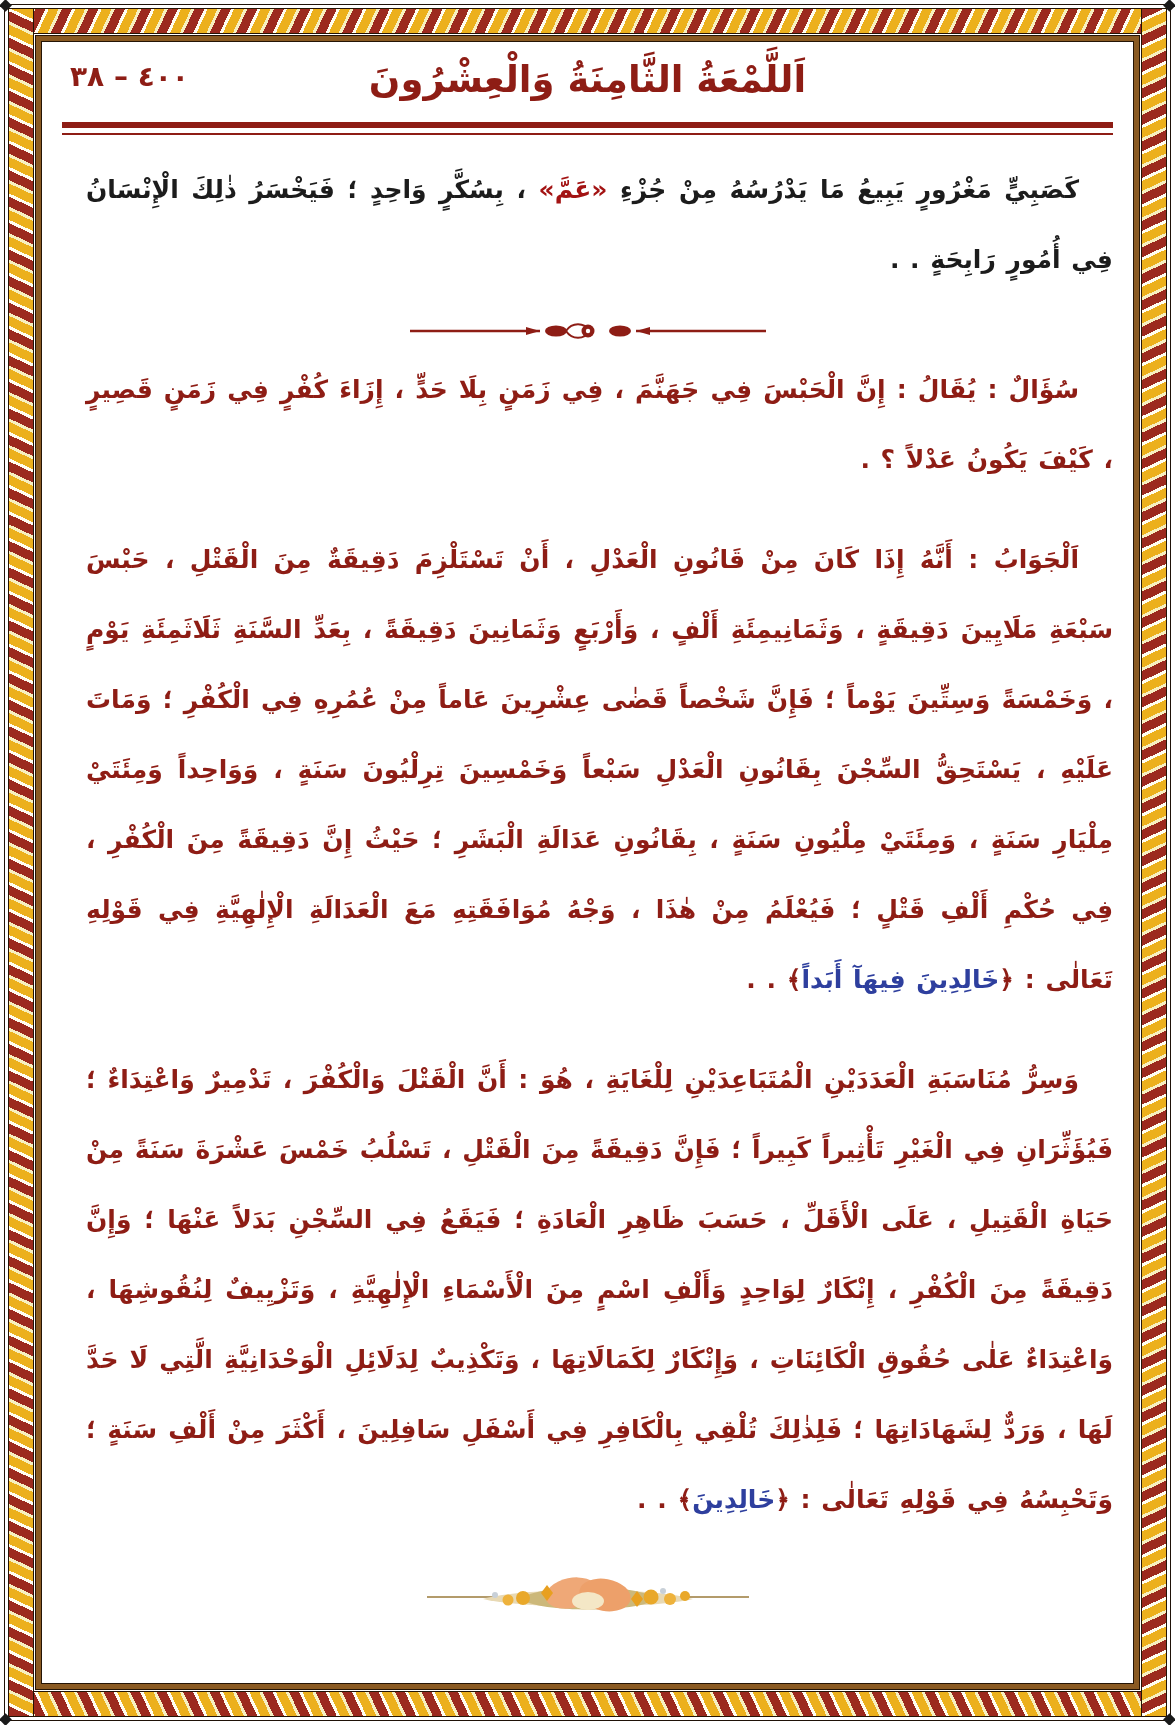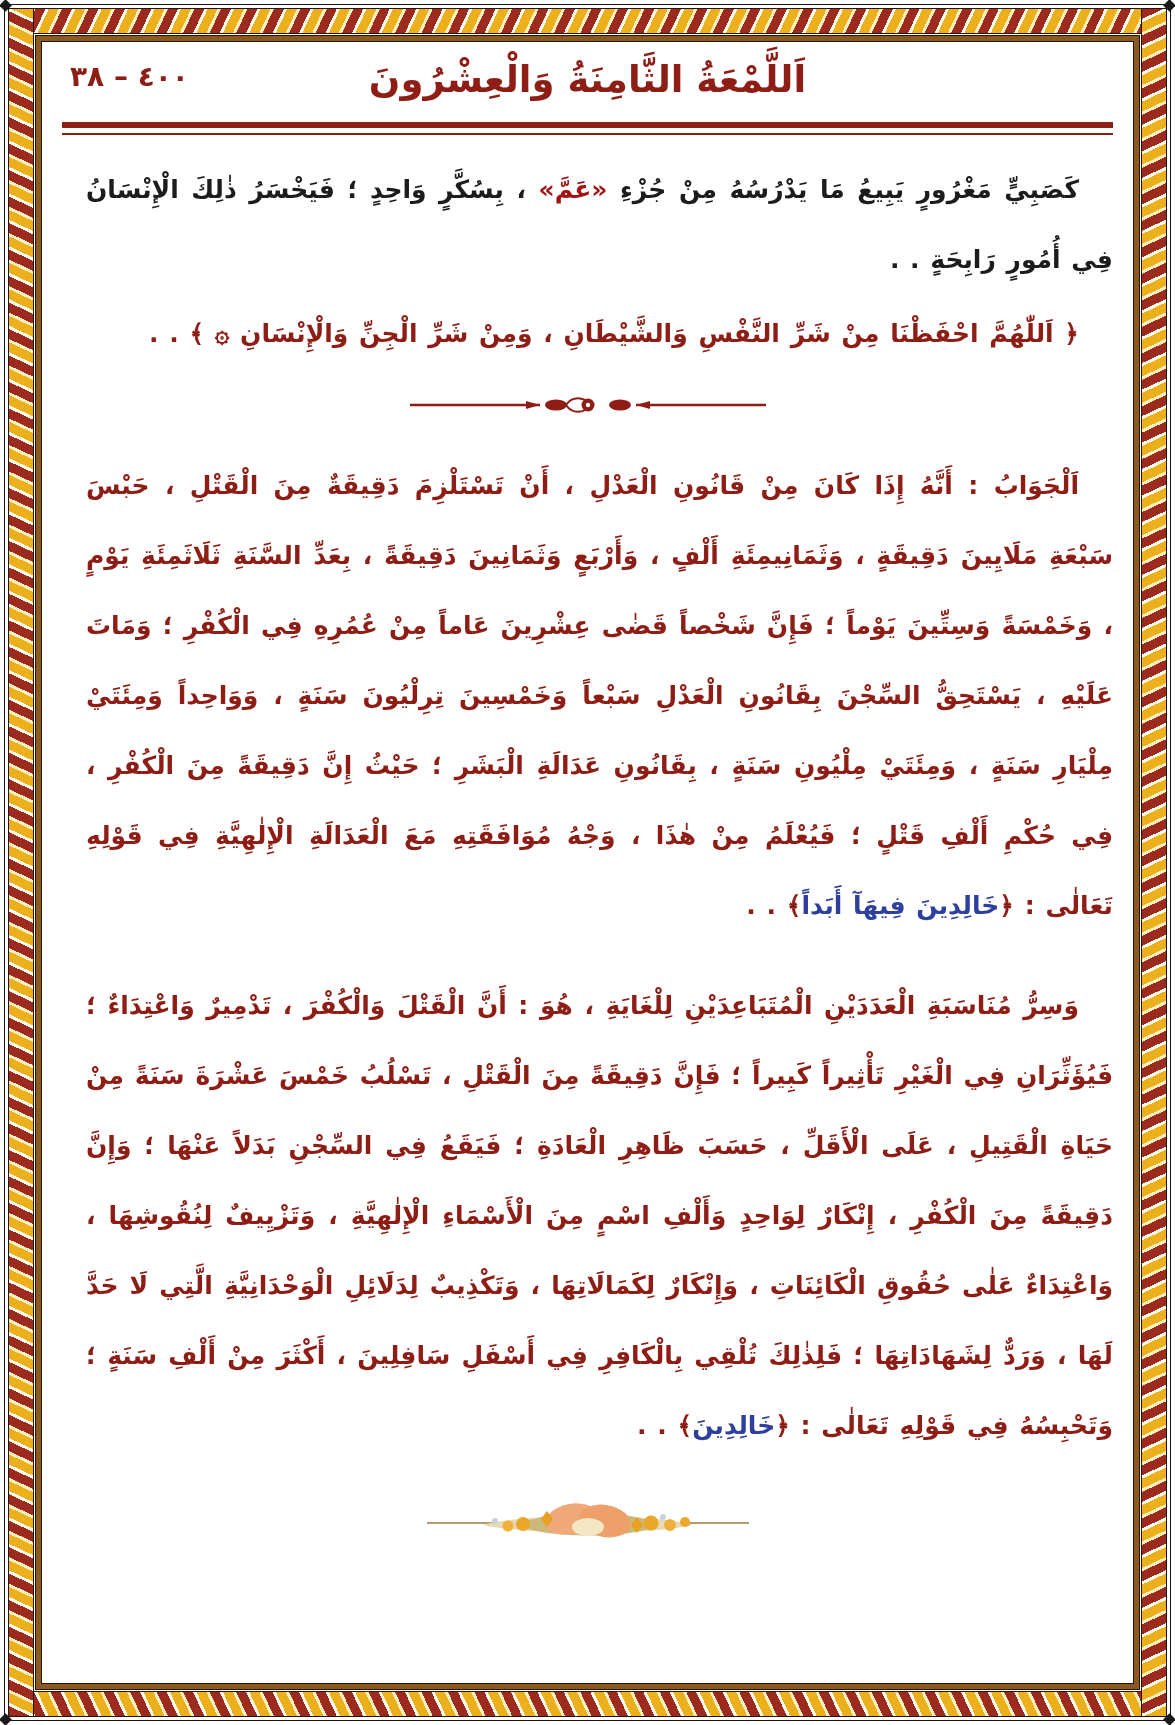--- a/index.html
+++ b/index.html
@@ -82,38 +82,38 @@
   <div class="content">
 
     <div class="header-row">
       <span class="page-ref">٣٨ – ٤٠٠</span>
       <span class="page-title">اَللَّمْعَةُ الثَّامِنَةُ وَالْعِشْرُونَ</span>
     </div>
     <div class="double-rule"></div>
 
     <p class="para para-black p1"><span>كَصَبِيٍّ مَغْرُورٍ يَبِيعُ مَا يَدْرُسُهُ مِنْ جُزْءِ </span><span class="hl-red">«عَمَّ»</span><span> ، بِسُكَّرٍ وَاحِدٍ ؛ فَيَخْسَرُ ذٰلِكَ الْإِنْسَانُ فِي أُمُورٍ رَابِحَةٍ . .</span></p>
 
-    <p class="para prayer">﴿ اَللّٰهُمَّ احْفَظْنَا مِنْ شَرِّ النَّفْسِ وَالشَّيْطَانِ ، وَمِنْ شَرِّ الْجِنِّ وَالْإِنْسَانِ ۞ ﴾ . .</p>
 
     <div class="divider-wrap">
       <svg width="360" height="24" viewBox="0 0 360 24" aria-hidden="true">
         <g fill="#8e1d15" stroke="#8e1d15">
           <path d="M2 12 H132" stroke-width="2.5"></path>
           <path d="M228 12 H358" stroke-width="2.5"></path>
           <path d="M132 12 l-14 -4 l0 8 z" stroke="none"></path>
           <path d="M228 12 l14 -4 l0 8 z" stroke="none"></path>
           <ellipse cx="148" cy="12" rx="11" ry="5.5" stroke="none"></ellipse>
           <ellipse cx="212" cy="12" rx="11" ry="5.5" stroke="none"></ellipse>
           <path d="M158 12 c6 -9 18 -9 24 0 c-6 9 -18 9 -24 0 z" fill="none" stroke-width="2"></path>
           <circle cx="180" cy="12" r="6.5" stroke="none"></circle>
           <circle cx="180" cy="12" r="2.2" fill="#ffffff" stroke="none"></circle>
         </g>
       </svg>
     </div>
 
+    <p class="para question">سُؤَالٌ : يُقَالُ : إِنَّ الْحَبْسَ فِي جَهَنَّمَ ، فِي زَمَنٍ بِلَا حَدٍّ ، إِزَاءَ كُفْرٍ فِي زَمَنٍ قَصِيرٍ ، كَيْفَ يَكُونُ عَدْلاً ؟ .</p>
 
     <p class="para answer"><span>اَلْجَوَابُ : أَنَّهُ إِذَا كَانَ مِنْ قَانُونِ الْعَدْلِ ، أَنْ تَسْتَلْزِمَ دَقِيقَةٌ مِنَ الْقَتْلِ ، حَبْسَ سَبْعَةِ مَلَايِينَ دَقِيقَةٍ ، وَثَمَانِيمِئَةِ أَلْفٍ ، وَأَرْبَعٍ وَثَمَانِينَ دَقِيقَةً ، بِعَدِّ السَّنَةِ ثَلَاثَمِئَةِ يَوْمٍ ، وَخَمْسَةً وَسِتِّينَ يَوْماً ؛ فَإِنَّ شَخْصاً قَضٰى عِشْرِينَ عَاماً مِنْ عُمُرِهِ فِي الْكُفْرِ ؛ وَمَاتَ عَلَيْهِ ، يَسْتَحِقُّ السِّجْنَ بِقَانُونِ الْعَدْلِ سَبْعاً وَخَمْسِينَ تِرِلْيُونَ سَنَةٍ ، وَوَاحِداً وَمِئَتَيْ مِلْيَارِ سَنَةٍ ، وَمِئَتَيْ مِلْيُونِ سَنَةٍ ، بِقَانُونِ عَدَالَةِ الْبَشَرِ ؛ حَيْثُ إِنَّ دَقِيقَةً مِنَ الْكُفْرِ ، فِي حُكْمِ أَلْفِ قَتْلٍ ؛ فَيُعْلَمُ مِنْ هٰذَا ، وَجْهُ مُوَافَقَتِهِ مَعَ الْعَدَالَةِ الْإِلٰهِيَّةِ فِي قَوْلِهِ تَعَالٰى : </span><span class="bracket">﴿</span><span class="quran">خَالِدِينَ فِيهَآ أَبَداً</span><span class="bracket">﴾</span><span> . .</span></p>
 
     <p class="para p3"><span>وَسِرُّ مُنَاسَبَةِ الْعَدَدَيْنِ الْمُتَبَاعِدَيْنِ لِلْغَايَةِ ، هُوَ : أَنَّ الْقَتْلَ وَالْكُفْرَ ، تَدْمِيرٌ وَاعْتِدَاءٌ ؛ فَيُؤَثِّرَانِ فِي الْغَيْرِ تَأْثِيراً كَبِيراً ؛ فَإِنَّ دَقِيقَةً مِنَ الْقَتْلِ ، تَسْلُبُ خَمْسَ عَشْرَةَ سَنَةً مِنْ حَيَاةِ الْقَتِيلِ ، عَلَى الْأَقَلِّ ، حَسَبَ ظَاهِرِ الْعَادَةِ ؛ فَيَقَعُ فِي السِّجْنِ بَدَلاً عَنْهَا ؛ وَإِنَّ دَقِيقَةً مِنَ الْكُفْرِ ، إِنْكَارٌ لِوَاحِدٍ وَأَلْفِ اسْمٍ مِنَ الْأَسْمَاءِ الْإِلٰهِيَّةِ ، وَتَزْيِيفٌ لِنُقُوشِهَا ، وَاعْتِدَاءٌ عَلٰى حُقُوقِ الْكَائِنَاتِ ، وَإِنْكَارٌ لِكَمَالَاتِهَا ، وَتَكْذِيبٌ لِدَلَائِلِ الْوَحْدَانِيَّةِ الَّتِي لَا حَدَّ لَهَا ، وَرَدٌّ لِشَهَادَاتِهَا ؛ فَلِذٰلِكَ تُلْقِي بِالْكَافِرِ فِي أَسْفَلِ سَافِلِينَ ، أَكْثَرَ مِنْ أَلْفِ سَنَةٍ ؛ وَتَحْبِسُهُ فِي قَوْلِهِ تَعَالٰى : </span><span class="bracket">﴿</span><span class="quran">خَالِدِينَ</span><span class="bracket">﴾</span><span> . .</span></p>
 
     <div class="ornament-wrap">
       <svg width="330" height="52" viewBox="0 0 330 52" aria-hidden="true">
         <path d="M4 28 H326" stroke="#9a7a3a" stroke-width="1.5" fill="none"></path>
         <path d="M60 30 C100 18 230 18 270 30 C230 40 100 40 60 30 z" fill="#e8d9b4"></path>
         <path d="M96 30 C120 14 210 14 236 30 C210 44 120 44 96 30 z" fill="#ccb87a"></path>

